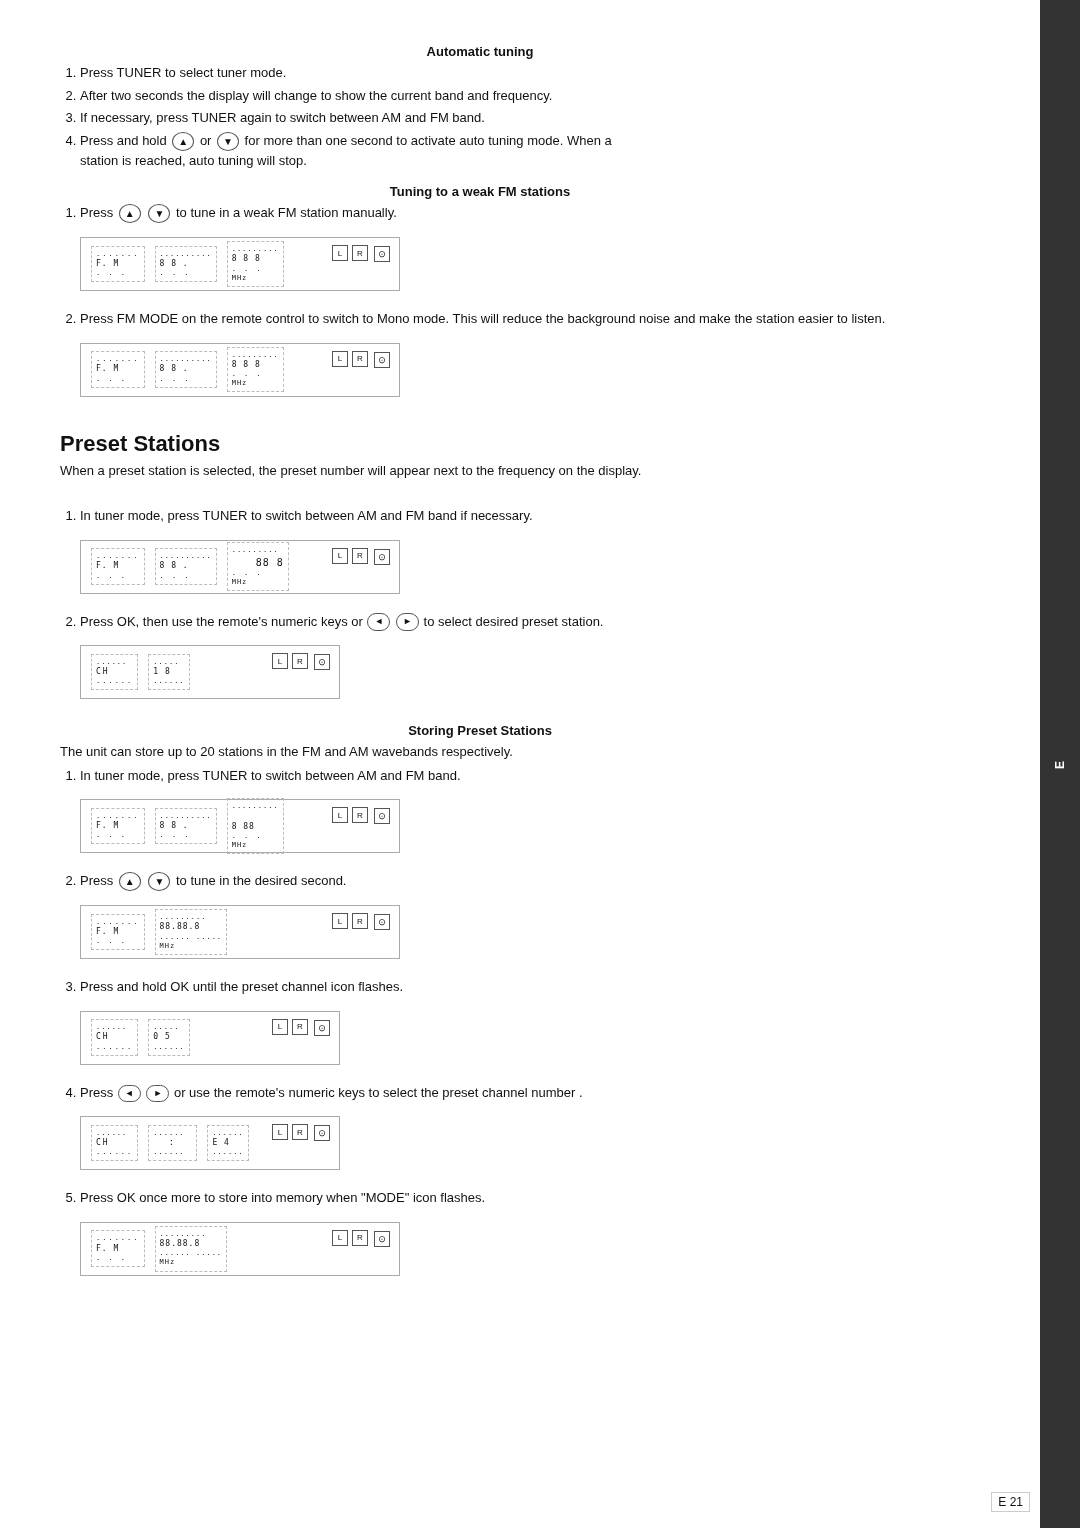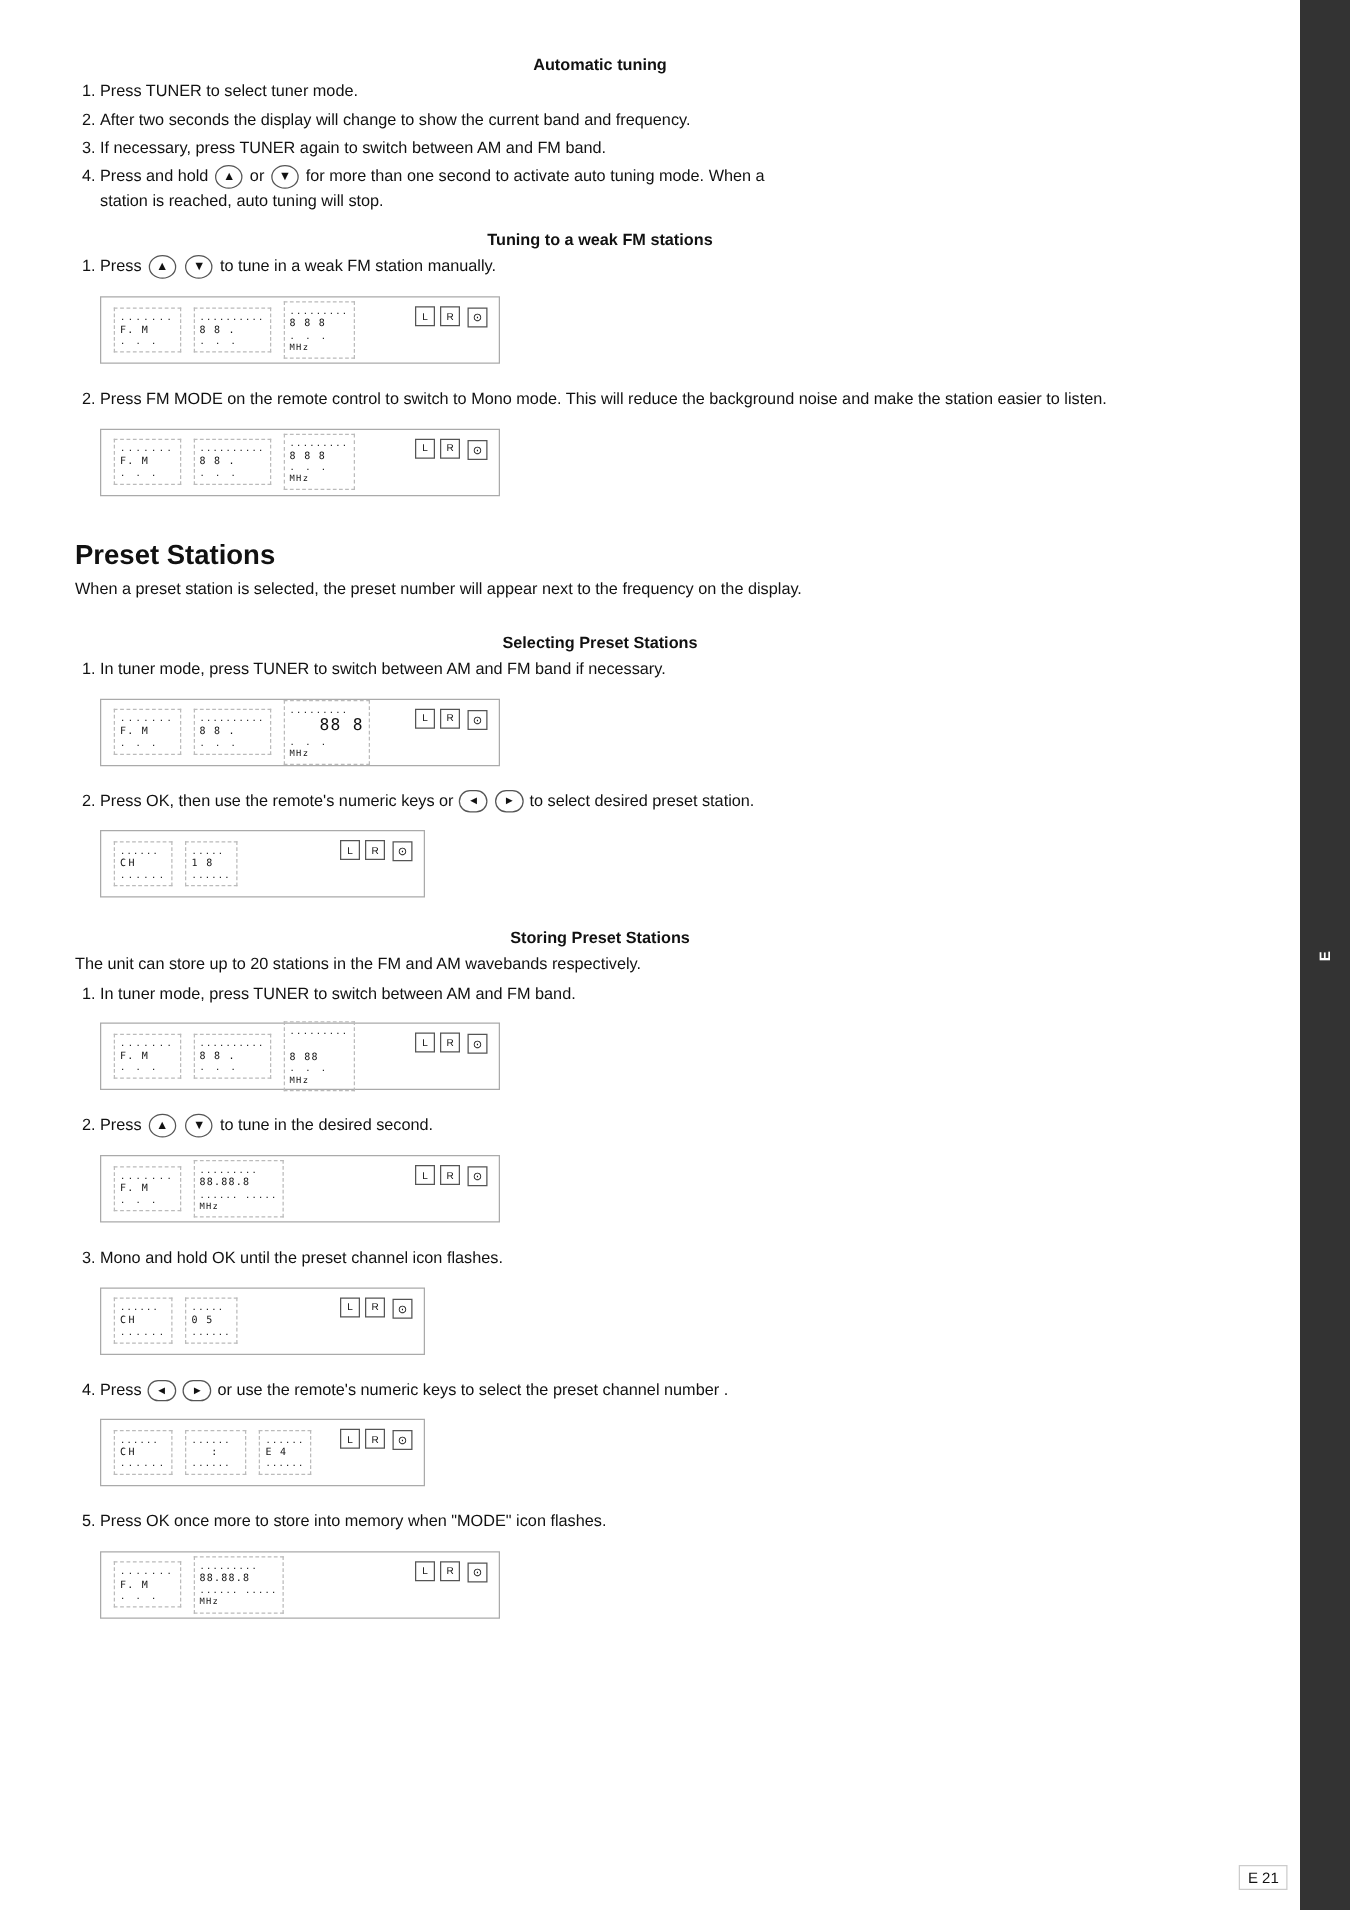--- a/index.html
+++ b/index.html
@@ -250,21 +250,20 @@
         </div>
       </div>
     </div>
   </div>
 
   <div style="margin-top:16px;">
     <div class="preset-heading">Preset Stations</div>
     <p class="preset-subtext">When a preset station is selected, the preset number will appear next to the frequency on the display.</p>
 
     <div>
-      <div class="section-title">Selecting Preset Stations</div>
       <ol>
         <li>
           <span>In tuner mode, press TUNER to switch between AM and FM band if necessary.</span>
         </li>
       </ol>
 
       <div class="display-row">
         <div class="display-box">
           <div class="display-content">
             <div class="seg-group">
@@ -272,21 +271,21 @@
               <div style="font-size:8px; letter-spacing:1px;">F. M</div>
               <div style="font-size:7px; letter-spacing:2px;">. . .</div>
             </div>
             <div class="seg-group">
               <div style="font-size:7px; letter-spacing:1px;">..........</div>
               <div style="font-size:8px;">8 8 .</div>
               <div style="font-size:7px; letter-spacing:2px;">. . .</div>
             </div>
             <div class="seg-group">
               <div style="font-size:7px; letter-spacing:1px;">.........</div>
-              <div style="font-size:13px; letter-spacing:1px;padding-left:24px;">88 8</div>
+              <div style="font-size:10px; letter-spacing:1px;padding-left:24px;">88 8</div>
               <div style="font-size:7px; letter-spacing:2px;">. . .</div>
               <div style="font-size:7px;">MHz</div>
             </div>
           </div>
           <div class="display-icons">
             <span class="icon-sq">L</span>
             <span class="icon-sq">R</span>
             <br>
             <span class="icon-sq" style="margin-top:2px; font-size:9px;">⊙</span>
           </div>
@@ -400,21 +399,21 @@
             <span class="icon-sq">L</span>
             <span class="icon-sq">R</span>
             <br>
             <span class="icon-sq" style="margin-top:2px; font-size:9px;">⊙</span>
           </div>
         </div>
       </div>
 
       <ol start="3">
         <li>
-          <span>Mono and hold OK until the preset channel icon flashes.</span>
+          <span>Press and hold OK until the preset channel icon flashes.</span>
         </li>
       </ol>
 
       <div class="display-row">
         <div class="display-box" style="min-width:260px;">
           <div class="display-content">
             <div class="seg-group">
               <div style="font-size:7px; letter-spacing:1px;">......</div>
               <div style="font-size:8px; letter-spacing:2px;">CH</div>
               <div style="font-size:7px; letter-spacing:2px;">......</div>

